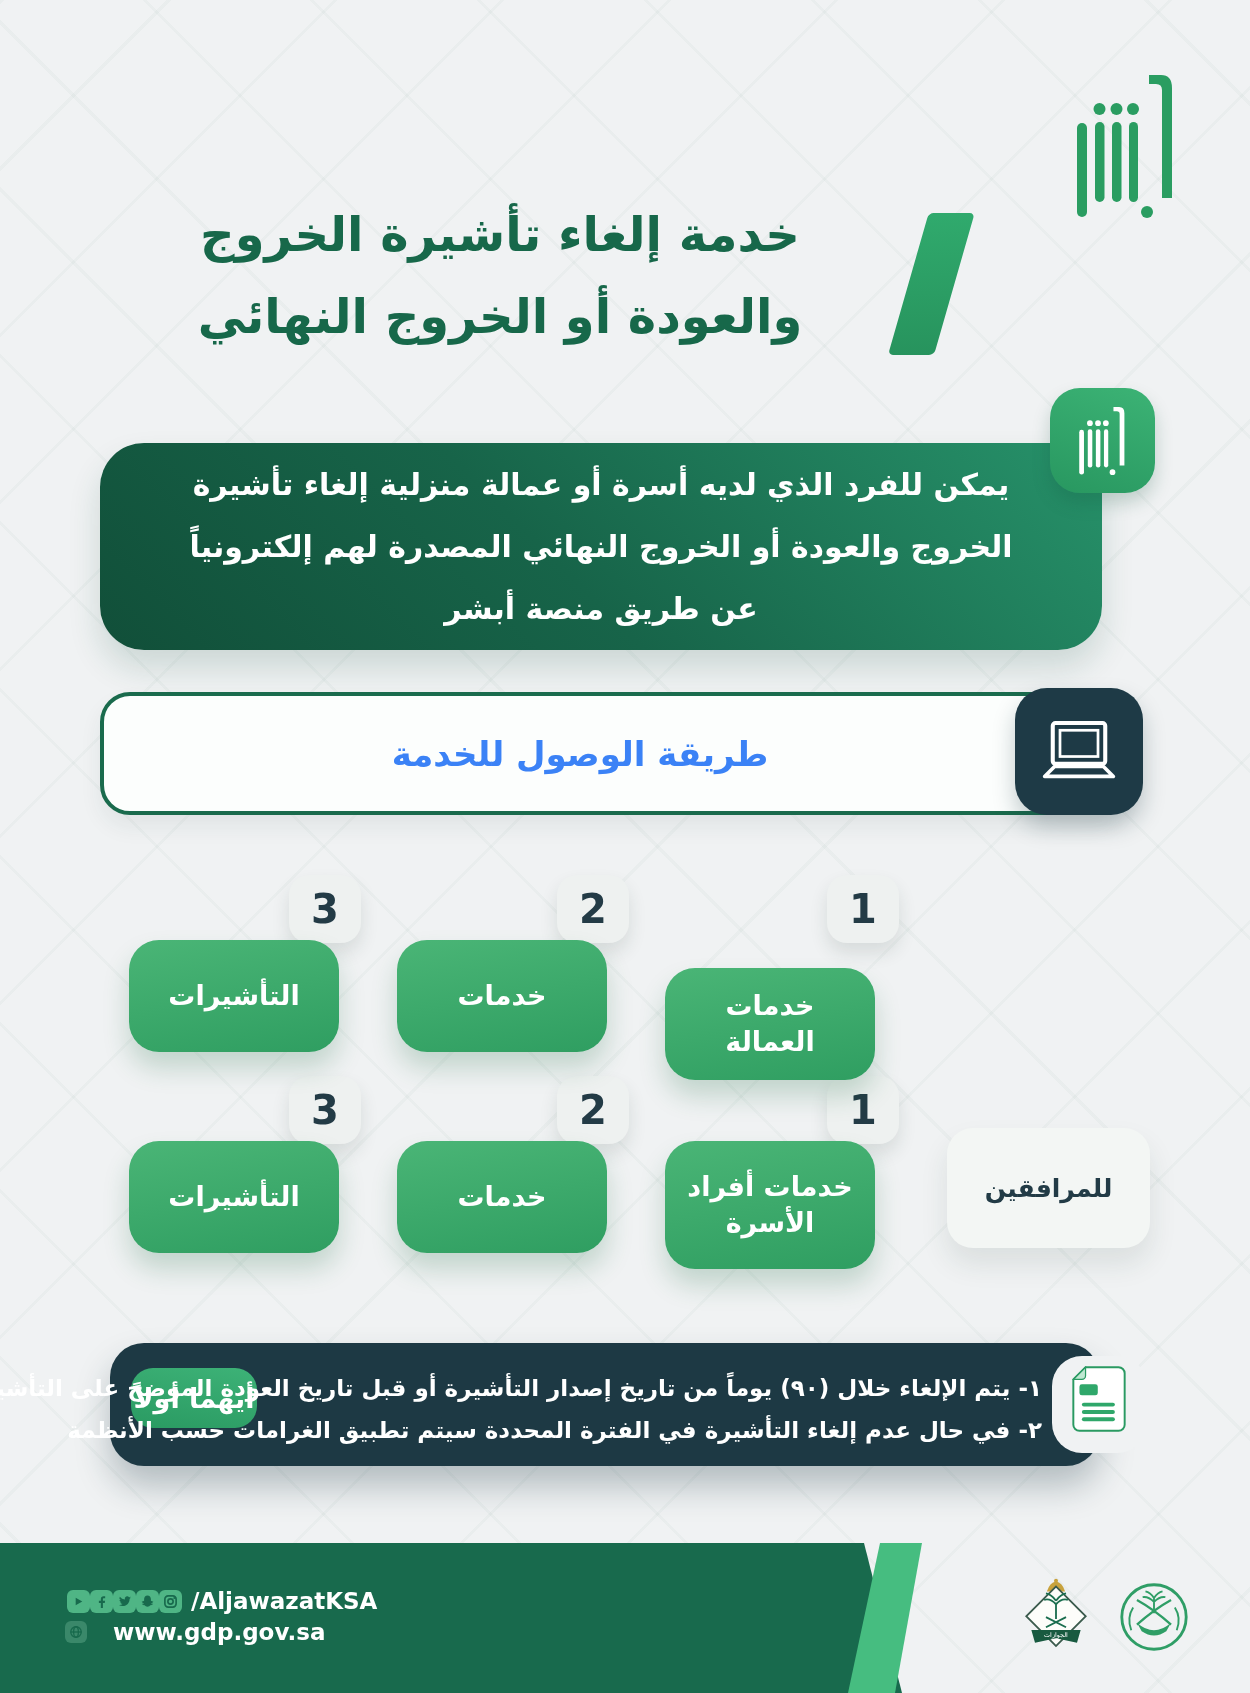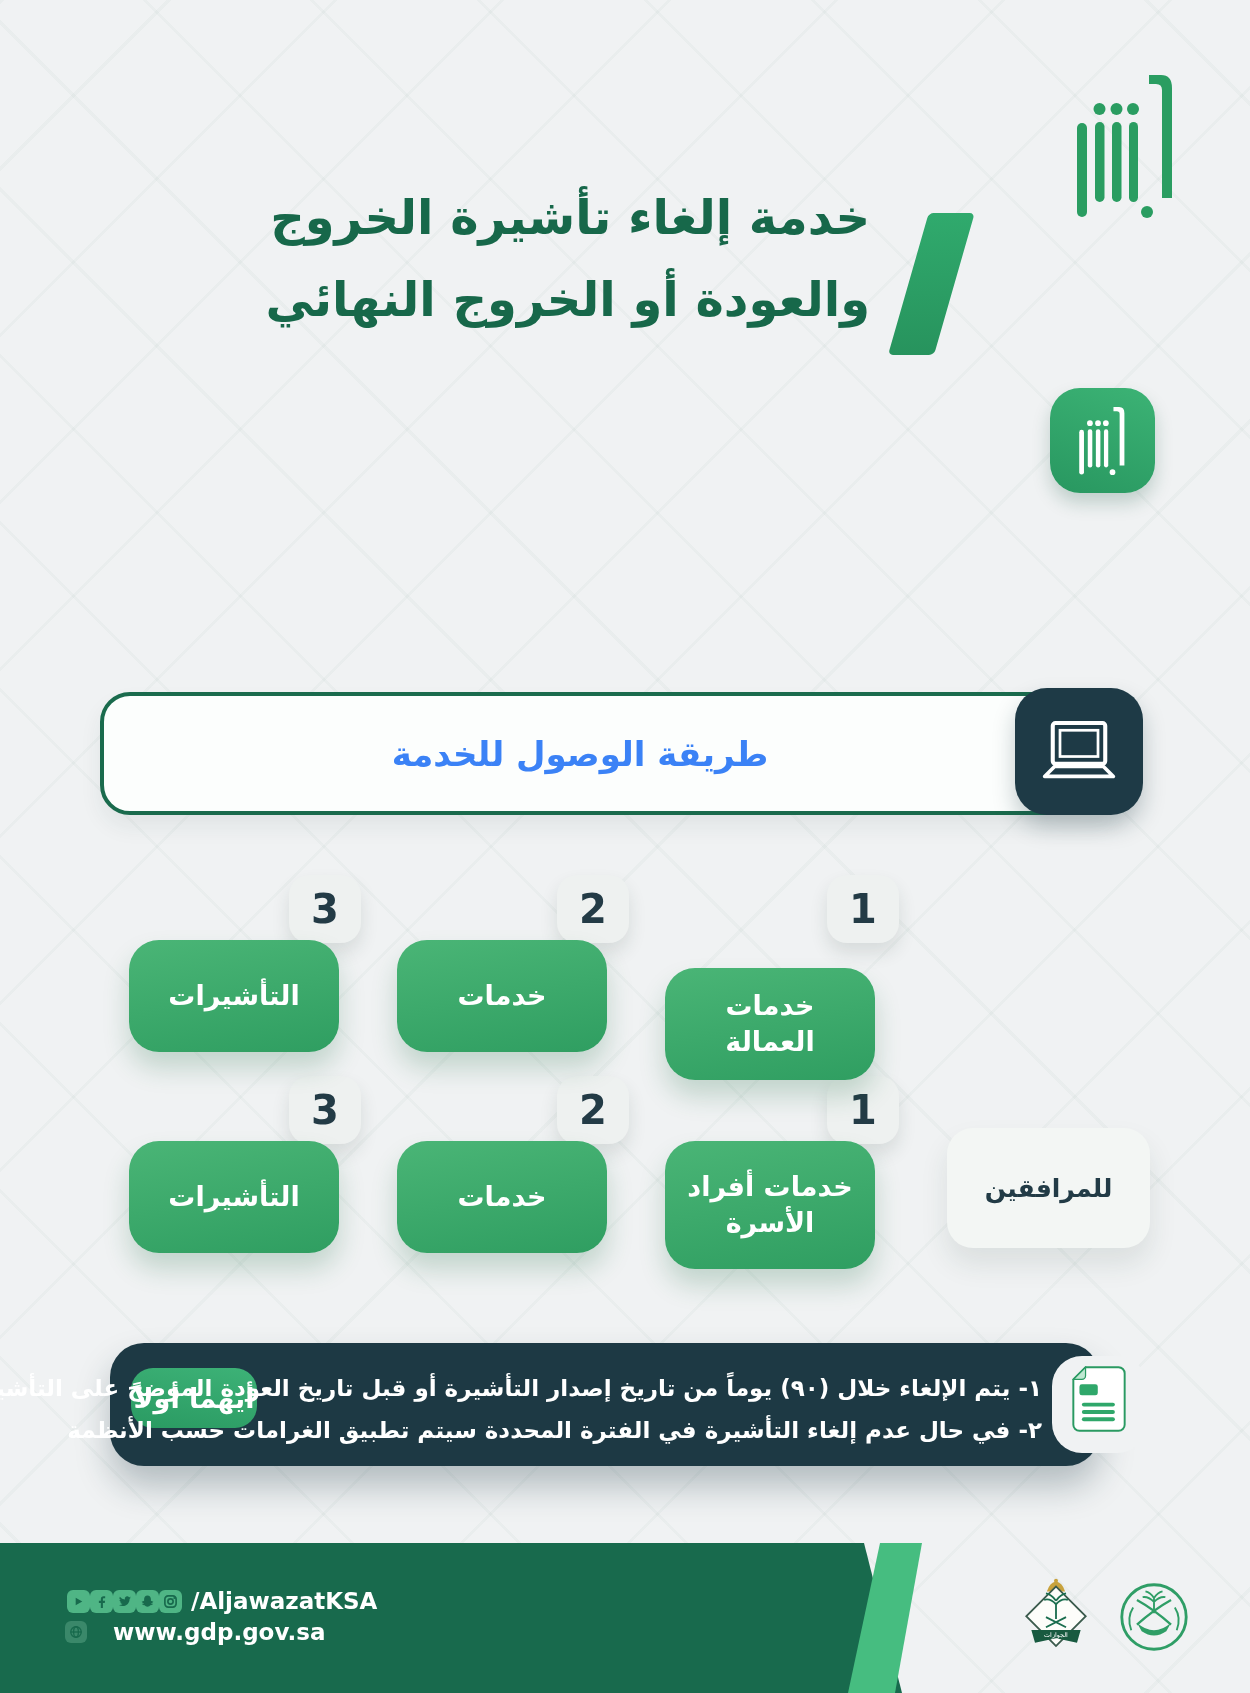--- a/index.html
+++ b/index.html
@@ -7,21 +7,21 @@
   .page{
     position:relative; width:1250px; height:1693px; overflow:hidden; margin:0 auto;
     background:
       repeating-linear-gradient(45deg,  rgba(110,150,135,.05) 0 3px, transparent 3px 118px),
       repeating-linear-gradient(135deg, rgba(110,150,135,.05) 0 3px, transparent 3px 118px),
       #f0f2f3;
   }
   
   .absher-logo{ position:absolute; left:1077px; top:75px; width:100px; height:143px; }
   .page-title{
-    position:absolute; left:130px; top:176px; width:740px; 
+    position:absolute; left:130px; top:193px; width:740px; text-align:center;
     color:#17684a; font-size:48px; font-weight:bold; line-height:82px; direction:rtl;
   }
   .title-slash{
     position:absolute; left:888px; top:213px; width:46px; height:142px;
     background:linear-gradient(180deg,#30aa6d,#27935d);
     transform:skewX(-16deg); transform-origin:bottom left; border-radius:5px;
   }
   
   .intro-box{
     position:absolute; left:100px; top:443px; width:1002px; height:207px; border-radius:44px;
@@ -148,20 +148,23 @@
       </g>
     </svg>
   </div>
 
   <div class="page-title">
     <div>خدمة إلغاء تأشيرة الخروج</div>
     <div>والعودة أو الخروج النهائي</div>
   </div>
   <div class="title-slash"></div>
 
+  <div class="intro-box">
+    <div class="intro-text">يمكن للفرد الذي لديه أسرة أو عمالة منزلية إلغاء تأشيرة الخروج والعودة أو الخروج النهائي المصدرة لهم إلكترونياً عن طريق منصة أبشر</div>
+  </div>
   <div class="intro-badge">
     <svg viewBox="0 0 100 143" width="48" height="68">
       <g fill="#ffffff">
         <circle cx="22.5" cy="34" r="6"></circle>
         <circle cx="39.5" cy="34" r="6"></circle>
         <circle cx="56" cy="34" r="6"></circle>
         <rect x="0" y="48" width="10" height="94" rx="5"></rect>
         <rect x="18" y="47" width="9.5" height="80" rx="4.7"></rect>
         <rect x="35" y="47" width="9.5" height="80" rx="4.7"></rect>
         <rect x="52" y="47" width="9" height="80" rx="4.5"></rect>

